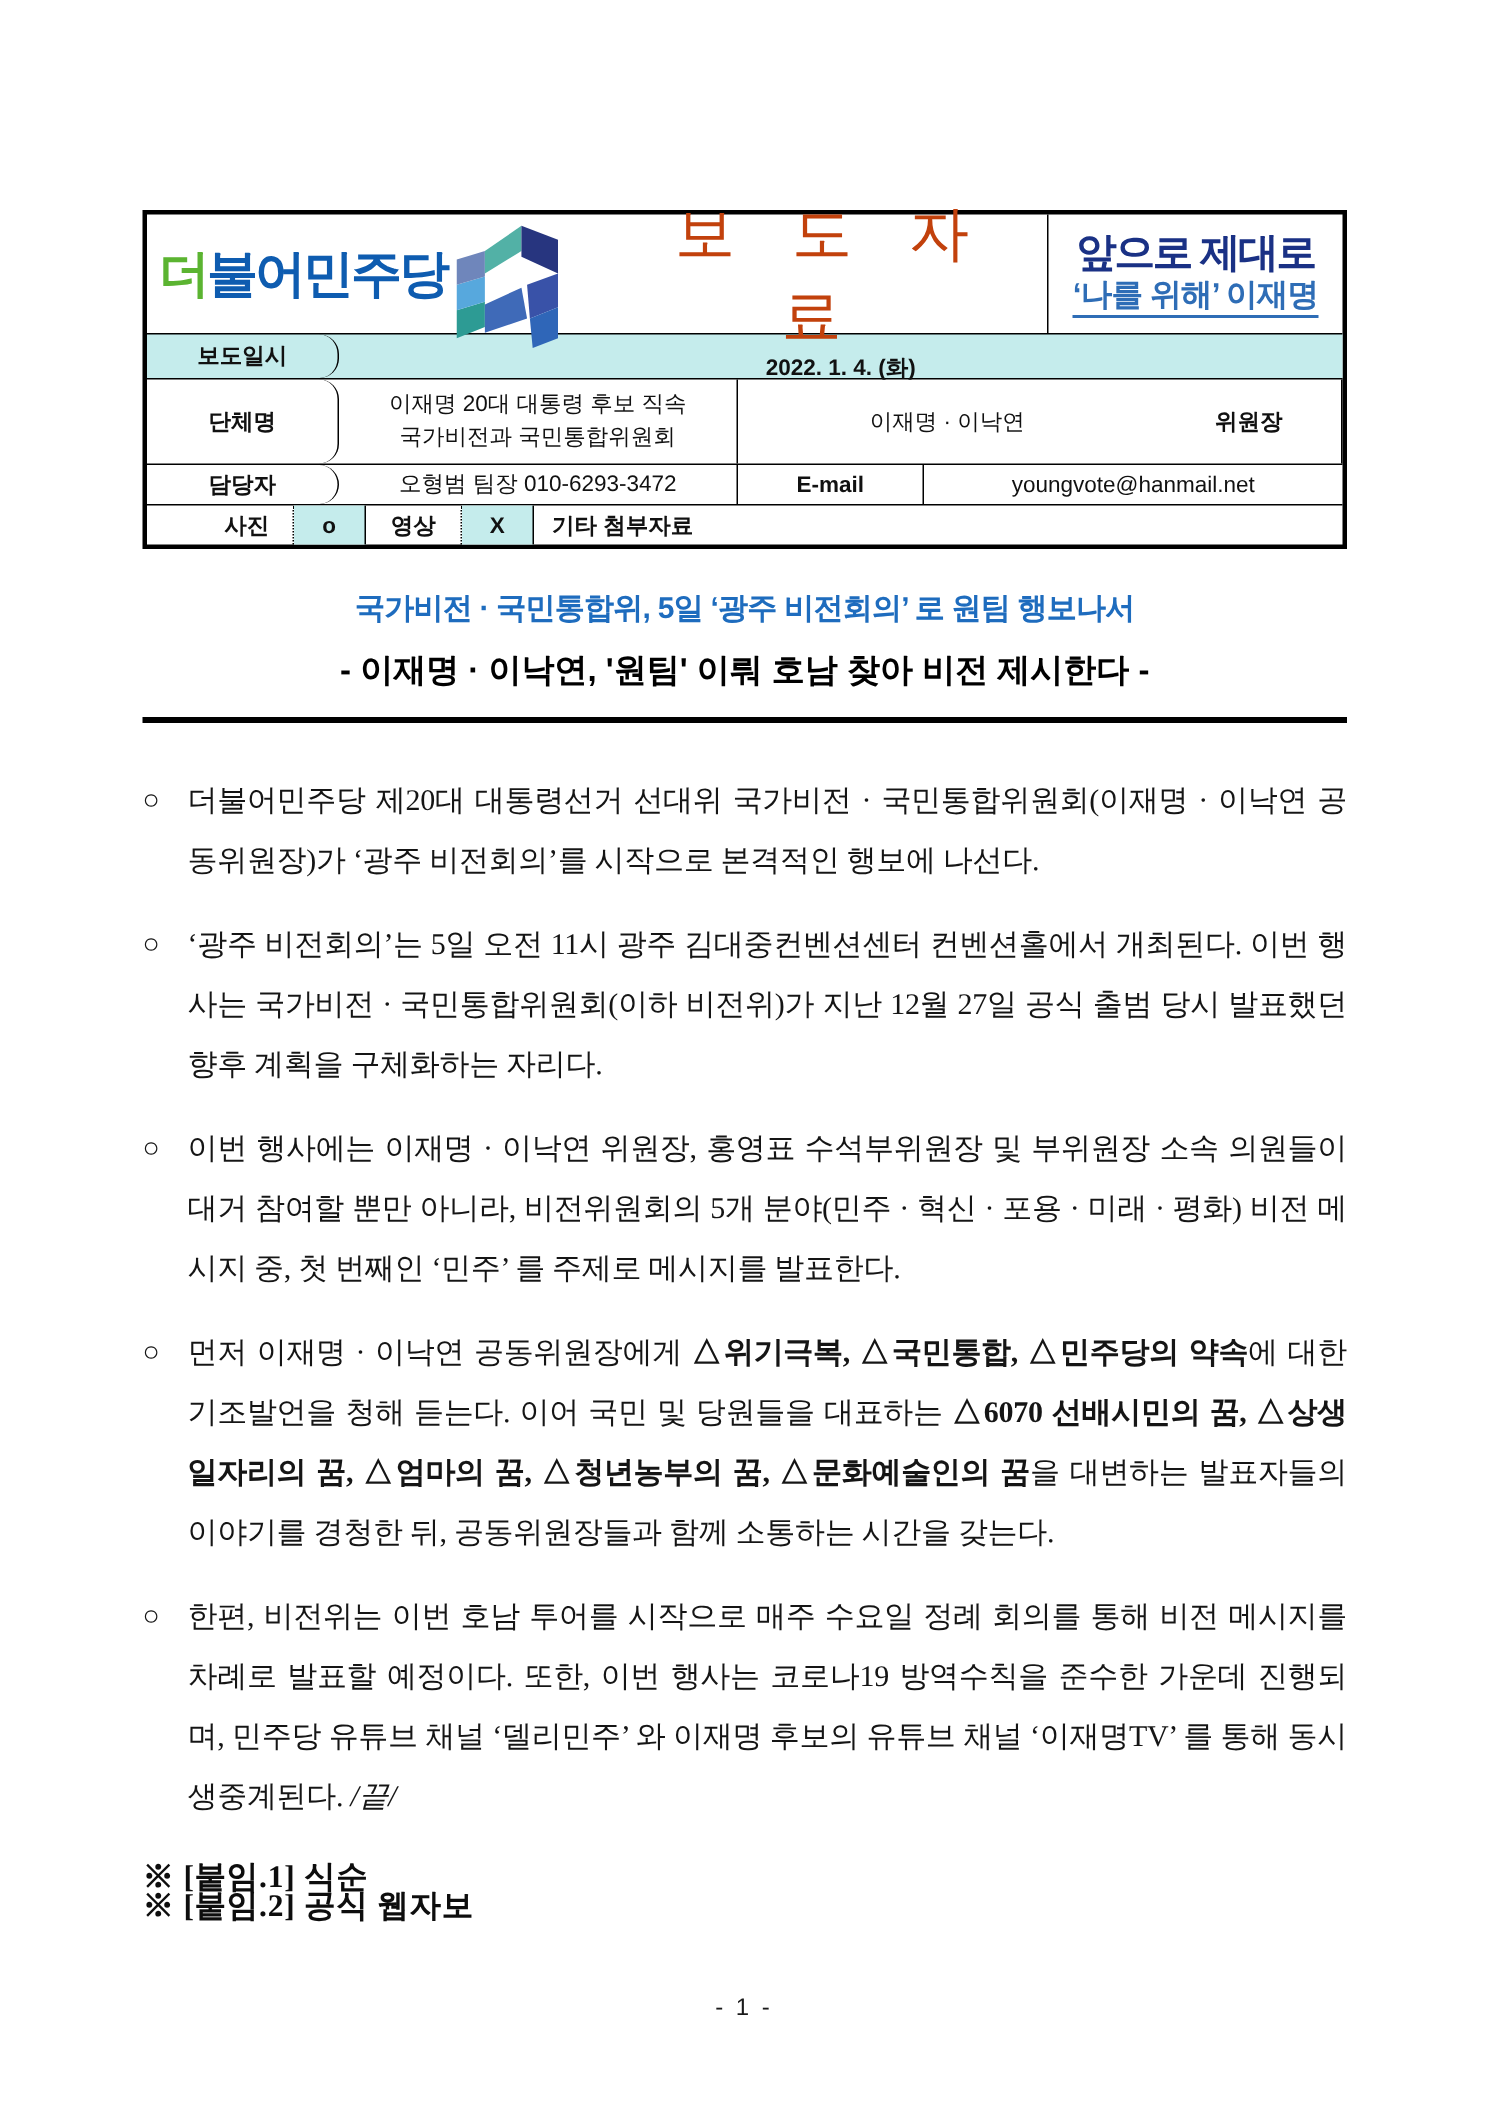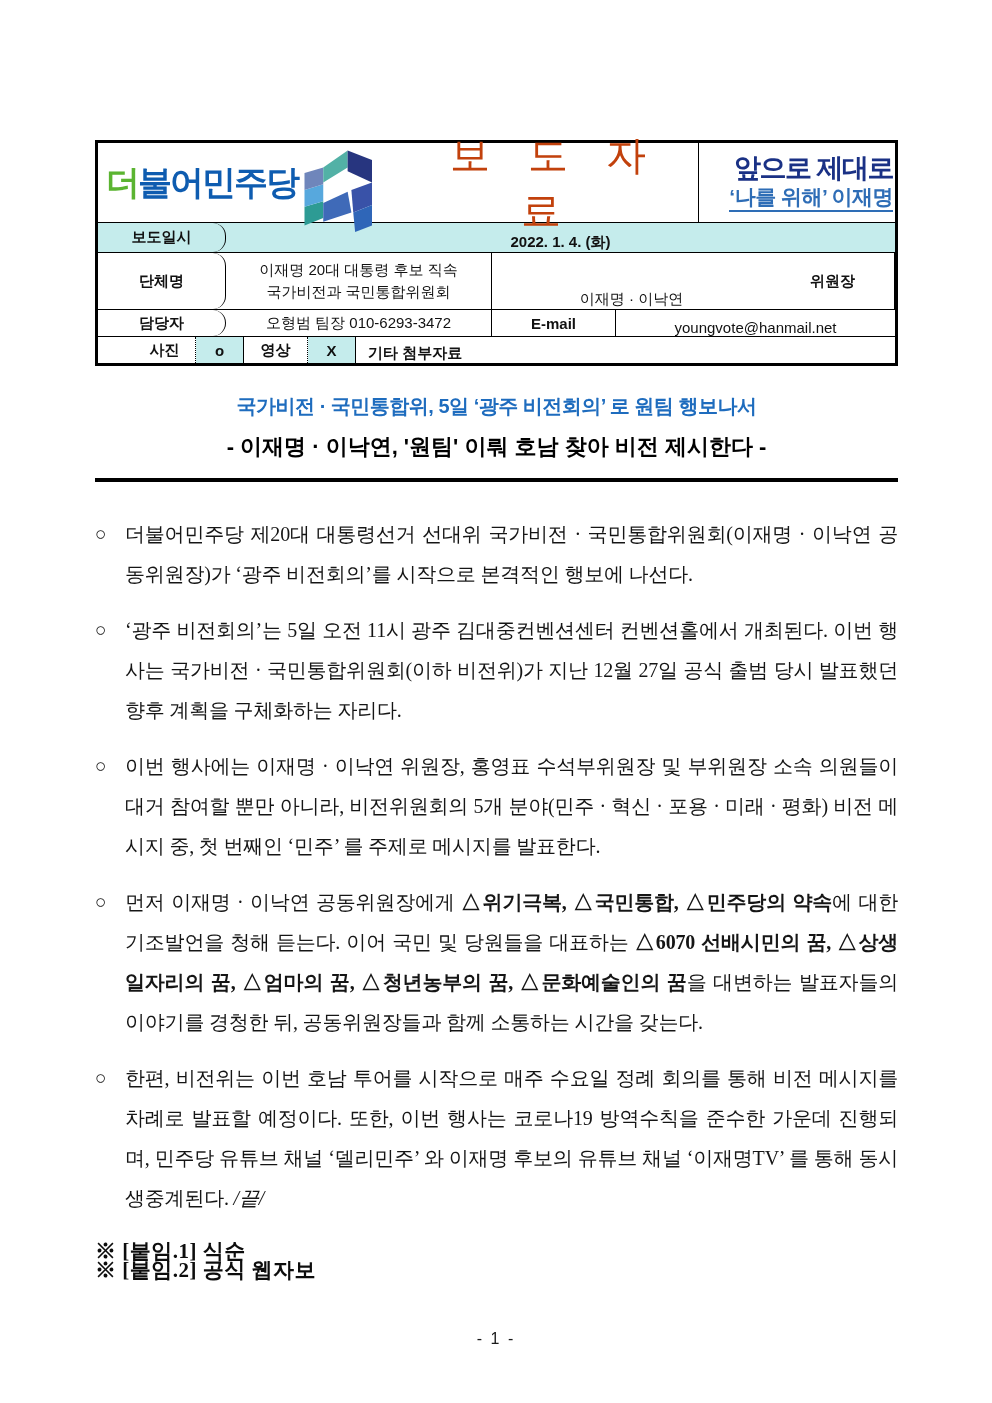--- a/index.html
+++ b/index.html
@@ -16,21 +16,21 @@
     font-family:"Liberation Sans",sans-serif;color:#111;overflow:hidden;
   }
   .content{position:absolute;left:95px;top:140px;width:803px;}
 
   
   .header-table{border:3px solid #000;width:803px;box-sizing:border-box;background:#fff;}
   .row{display:flex;align-items:stretch;border-top:1.5px solid #000;}
   .row:first-child{border-top:none;}
   .cell{box-sizing:border-box;display:flex;align-items:center;justify-content:center;
         border-right:1.5px solid #000;text-align:center;}
-  .cell.last{border-right:none;align-items:flex-end;}
+  .cell.last{border-right:none;}
 
   .row-brand{height:79px;}
   .row-brand .cell{border-right:none;}
   .logo-cell{width:300px;justify-content:flex-start;padding-left:8px;overflow:visible;}
   .logo-text{font-size:34px;font-weight:800;letter-spacing:-2px;white-space:nowrap;z-index:2;}
   .logo-green{color:var(--logo-green);}
   .logo-blue{color:var(--logo-blue);}
   .flag{width:96px;height:90px;margin-left:-4px;margin-top:10px;flex:0 0 auto;}
   .title-cell{flex:1;font-family:"Liberation Serif",serif;font-size:40px;color:#c2410c;
               letter-spacing:14px;text-indent:14px;font-weight:400;}

